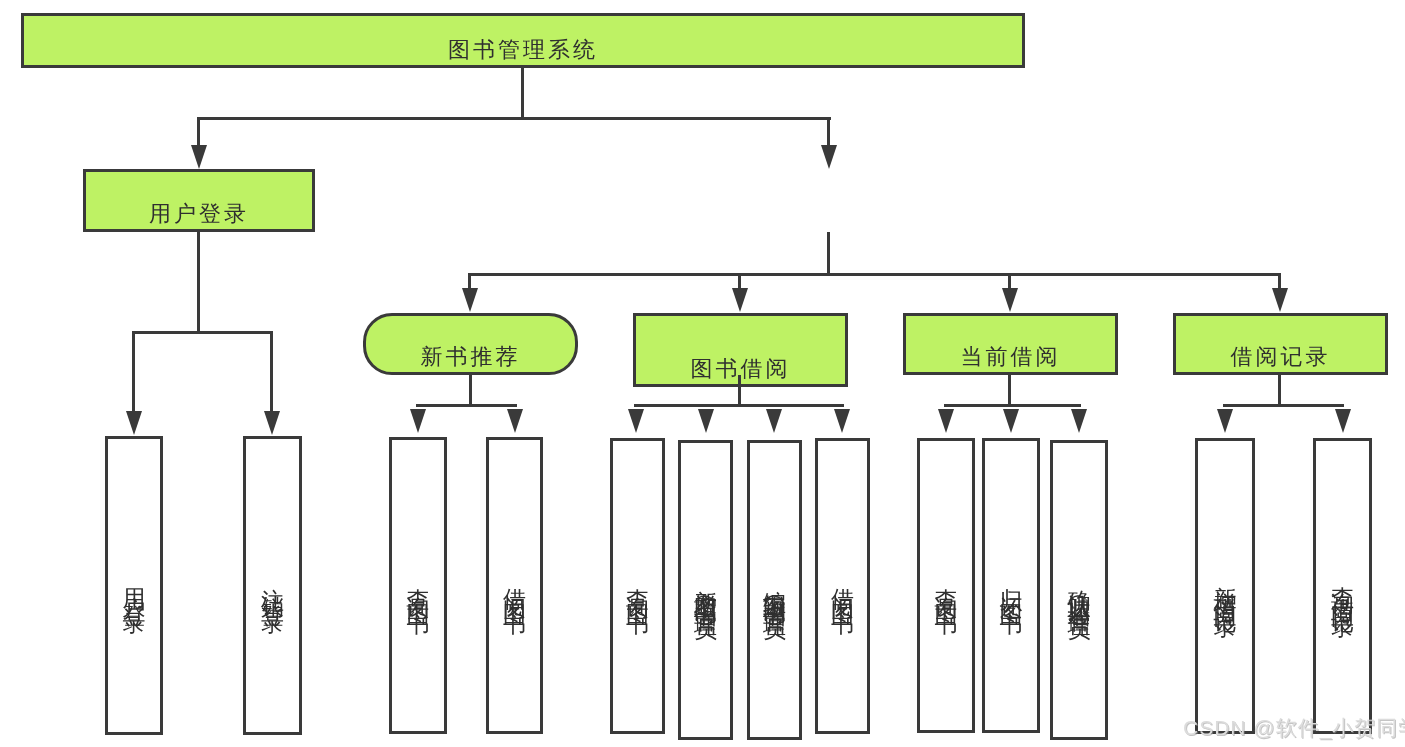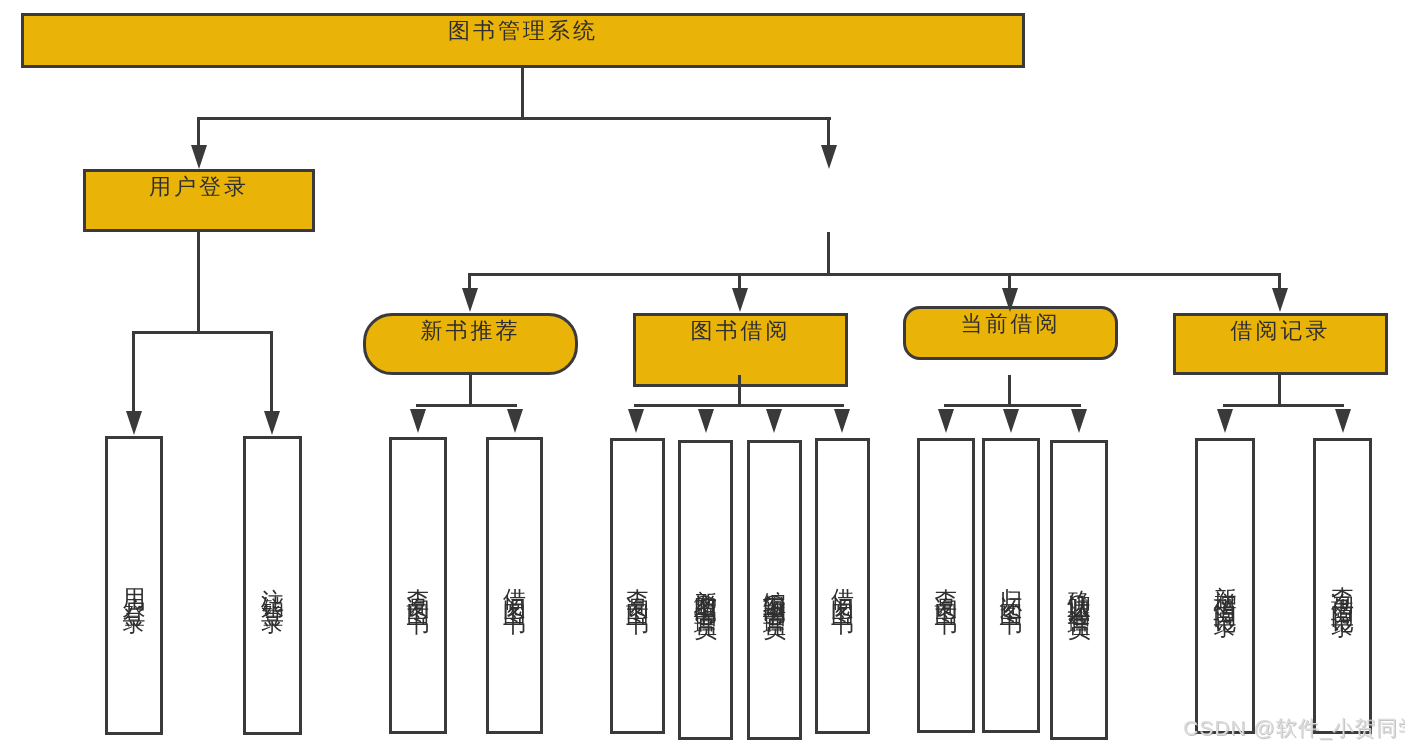--- a/index.html
+++ b/index.html
@@ -10,21 +10,21 @@
   html,body{margin:0;padding:0;}
   body{
     width:1405px;height:747px;position:relative;background:var(--bg);
     font-family:"Liberation Sans","DejaVu Sans",sans-serif;
     overflow:hidden;
   }
   .stage{position:absolute;left:0;top:0;width:1405px;height:747px;}
   
   .hbox{
     position:absolute;box-sizing:border-box;border:3px solid var(--line);
-    background:#eab308;display:flex;align-items:flex-start;justify-content:center;
+    background:#bef264;display:flex;align-items:flex-end;justify-content:center;
     font-size:22px;letter-spacing:3px;color:var(--text);white-space:nowrap;
   }
   
   .vbox{
     position:absolute;box-sizing:border-box;border:3px solid var(--line);
     background:#fff;display:flex;align-items:center;justify-content:center;
     writing-mode:vertical-rl;text-orientation:mixed;
     font-size:23px;letter-spacing:8px;color:var(--text);
     text-align:center;line-height:1;
   }
@@ -61,21 +61,21 @@
 
 
   <div class="hbox" style="left:363px;top:313px;width:215px;height:62px;border-radius:29px;">
     <span>新书推荐</span>
   </div>
 
   <div class="hbox" style="left:633px;top:313px;width:215px;height:74px;">
     <span>图书借阅</span>
   </div>
 
-  <div class="hbox" style="left:903px;top:306px;width:215px;height:54px;border-radius:17px;">
+  <div class="hbox" style="left:903px;top:313px;width:215px;height:62px;">
     <span>当前借阅</span>
   </div>
 
   <div class="hbox" style="left:1173px;top:313px;width:215px;height:62px;">
     <span>借阅记录</span>
   </div>
 
   <div class="vbox" style="left:105px;top:436px;width:58px;height:299px;">
     <span>用户登录</span>
   </div>

